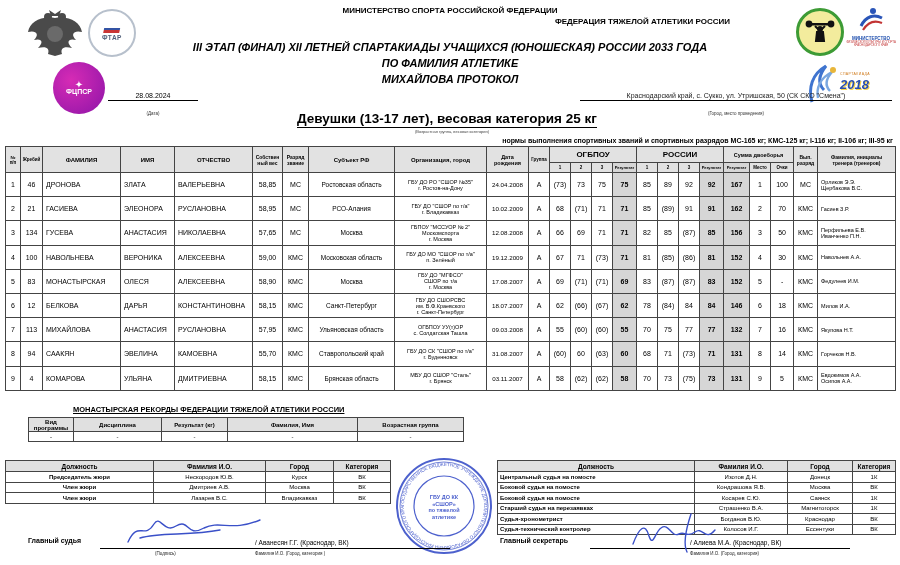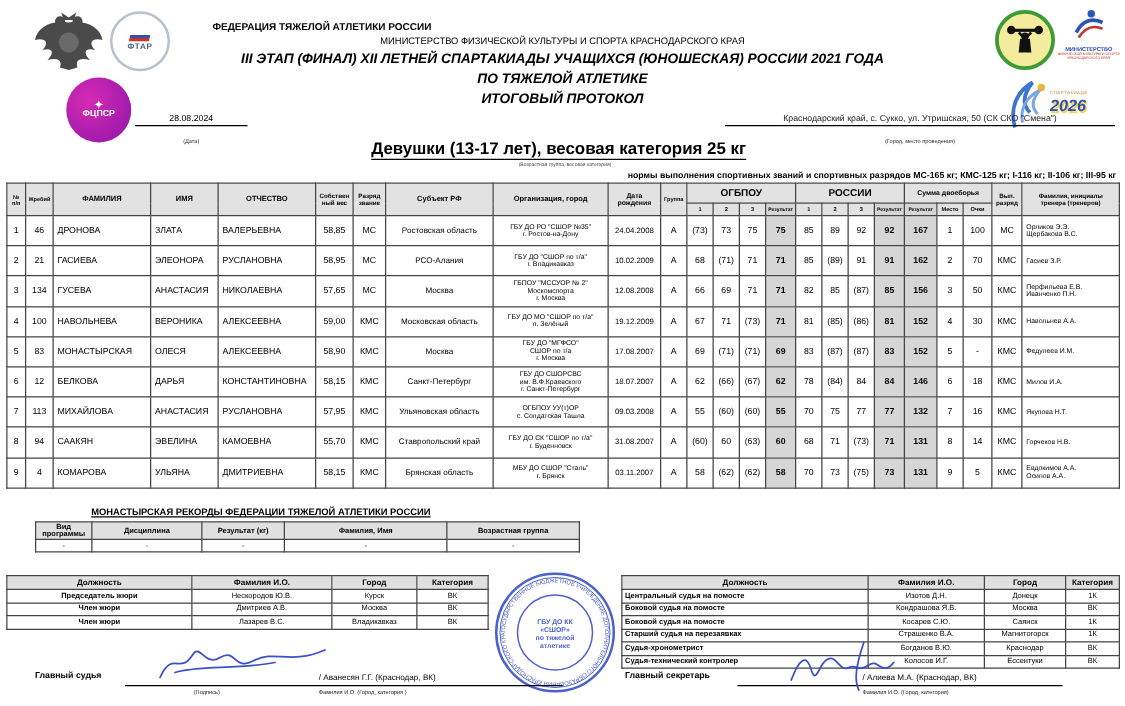--- a/index.html
+++ b/index.html
@@ -2,21 +2,21 @@
 <html><head>
 <meta charset="utf-8">
 <style>
   * { margin:0; padding:0; box-sizing:border-box; }
   html,body { width:900px; height:565px; background:#fff; font-family:"Liberation Sans", sans-serif; color:#000; overflow:hidden; }
   .abs { position:absolute; }
   #page { position:relative; width:900px; height:565px; background:#fff; }
 
   
   .min-line1 { top:6px; left:170px; right:170px; text-align:center; font-size:8px; font-weight:bold; }
-  .min-line2 { top:17px; left:170px; right:170px; text-align:left; font-size:8px; font-weight:bold; }
+  .min-line2 { top:17px; left:170px; right:170px; text-align:right; font-size:8px; font-weight:bold; }
   .min-line3 { top:28px; left:170px; right:170px; text-align:center; font-size:7.5px; }
   .title1 { top:41px; left:0; right:0; text-align:center; font-size:11px; font-weight:bold; font-style:italic; }
   .title2 { top:57px; left:0; right:0; text-align:center; font-size:11px; font-weight:bold; font-style:italic; }
   .title3 { top:73px; left:0; right:0; text-align:center; font-size:11px; font-weight:bold; font-style:italic; }
   .date-block { top:92px; left:108px; width:90px; text-align:center; }
   .date-val { font-size:7px; border-bottom:1px solid #000; display:block; padding-bottom:1px; }
   .tiny-cap { font-size:4.5px; color:#333; }
   .loc-block { top:92px; left:580px; width:312px; text-align:center; }
   .loc-val { font-size:7px; color:#222; border-bottom:1px solid #000; display:block; padding-bottom:1px; }
 
@@ -132,28 +132,28 @@
     <div class="t1">МИНИСТЕРСТВО</div>
     <div class="t2">ФИЗИЧЕСКОЙ КУЛЬТУРЫ И СПОРТА КРАСНОДАРСКОГО КРАЯ</div>
   </div>
   <div class="logo spart">
     <svg width="40" height="46" viewBox="0 0 40 46">
       <path d="M6 44 C2 30 6 16 20 8 C12 18 12 26 18 32" stroke="#3f74cf" stroke-width="3" fill="none"></path>
       <path d="M12 40 C10 30 14 20 26 14 C19 22 19 28 24 33" stroke="#7aa7e0" stroke-width="2.4" fill="none"></path>
       <circle cx="27" cy="12" r="3" fill="#e8b63a"></circle>
     </svg>
     <div class="t">СПАРТАКИАДА</div>
-    <div class="y">2026</div>
-  </div>
-
+    <div class="y">2018</div>
+  </div>
+
+  <div class="abs min-line1">МИНИСТЕРСТВО СПОРТА  РОССИЙСКОЙ ФЕДЕРАЦИИ</div>
   <div class="abs min-line2">ФЕДЕРАЦИЯ ТЯЖЕЛОЙ АТЛЕТИКИ РОССИИ</div>
-  <div class="abs min-line3">МИНИСТЕРСТВО ФИЗИЧЕСКОЙ КУЛЬТУРЫ И СПОРТА КРАСНОДАРСКОГО КРАЯ</div>
-  <div class="abs title1">III ЭТАП (ФИНАЛ) XII ЛЕТНЕЙ СПАРТАКИАДЫ УЧАЩИХСЯ (ЮНОШЕСКАЯ) РОССИИ 2021 ГОДА</div>
-  <div class="abs title2">ПО ТЯЖЕЛОЙ АТЛЕТИКЕ</div>
-  <div class="abs title3">ИТОГОВЫЙ ПРОТОКОЛ</div>
+  <div class="abs title1">III ЭТАП (ФИНАЛ) XII ЛЕТНЕЙ СПАРТАКИАДЫ УЧАЩИХСЯ (ЮНОШЕСКАЯ) РОССИИ 2033 ГОДА</div>
+  <div class="abs title2">ПО ФАМИЛИЯ АТЛЕТИКЕ</div>
+  <div class="abs title3">МИХАЙЛОВА ПРОТОКОЛ</div>
 
   <div class="abs date-block">
     <span class="date-val">28.08.2024</span>
     <span class="tiny-cap">(Дата)</span>
   </div>
   <div class="abs loc-block">
     <span class="loc-val">Краснодарский край, с. Сукко, ул. Утришская, 50 (СК СКО "Смена")</span>
     <span class="tiny-cap">(Город, место проведения)</span>
   </div>
 

